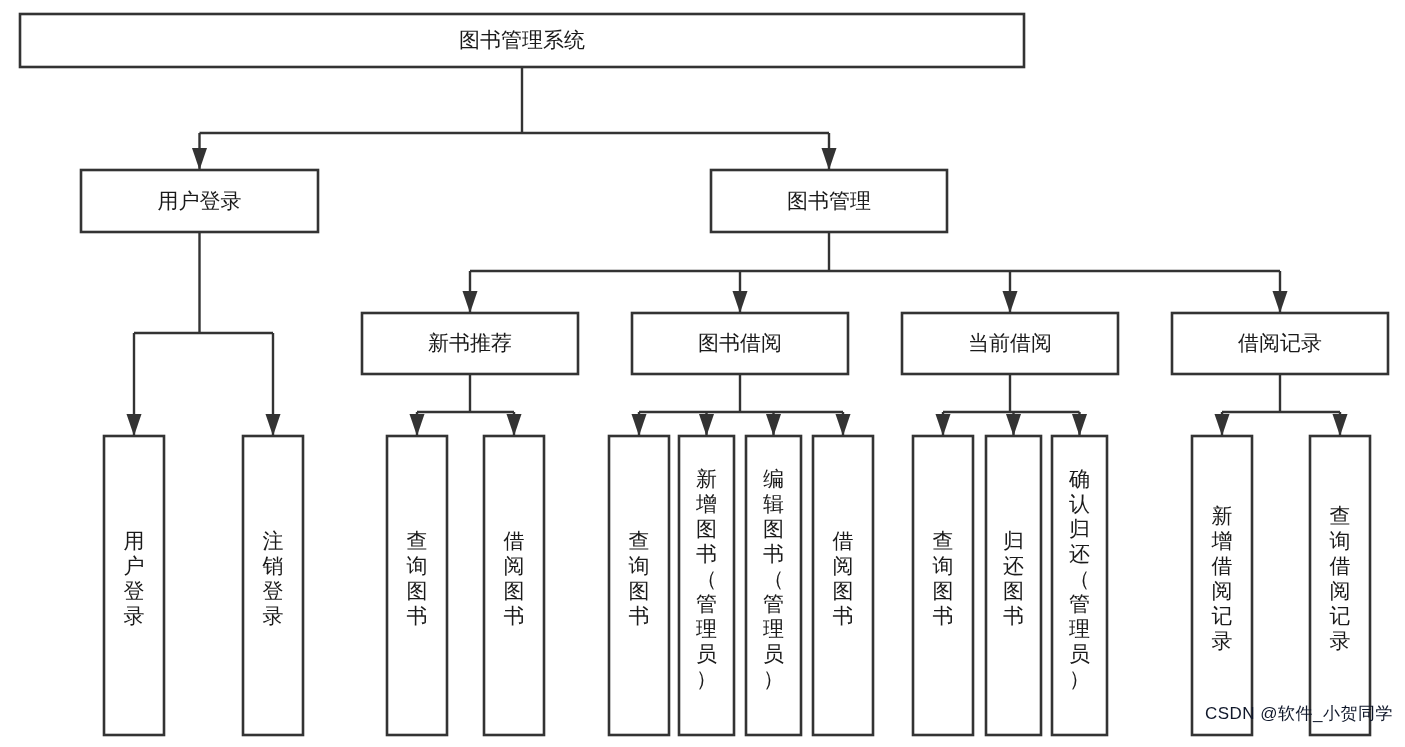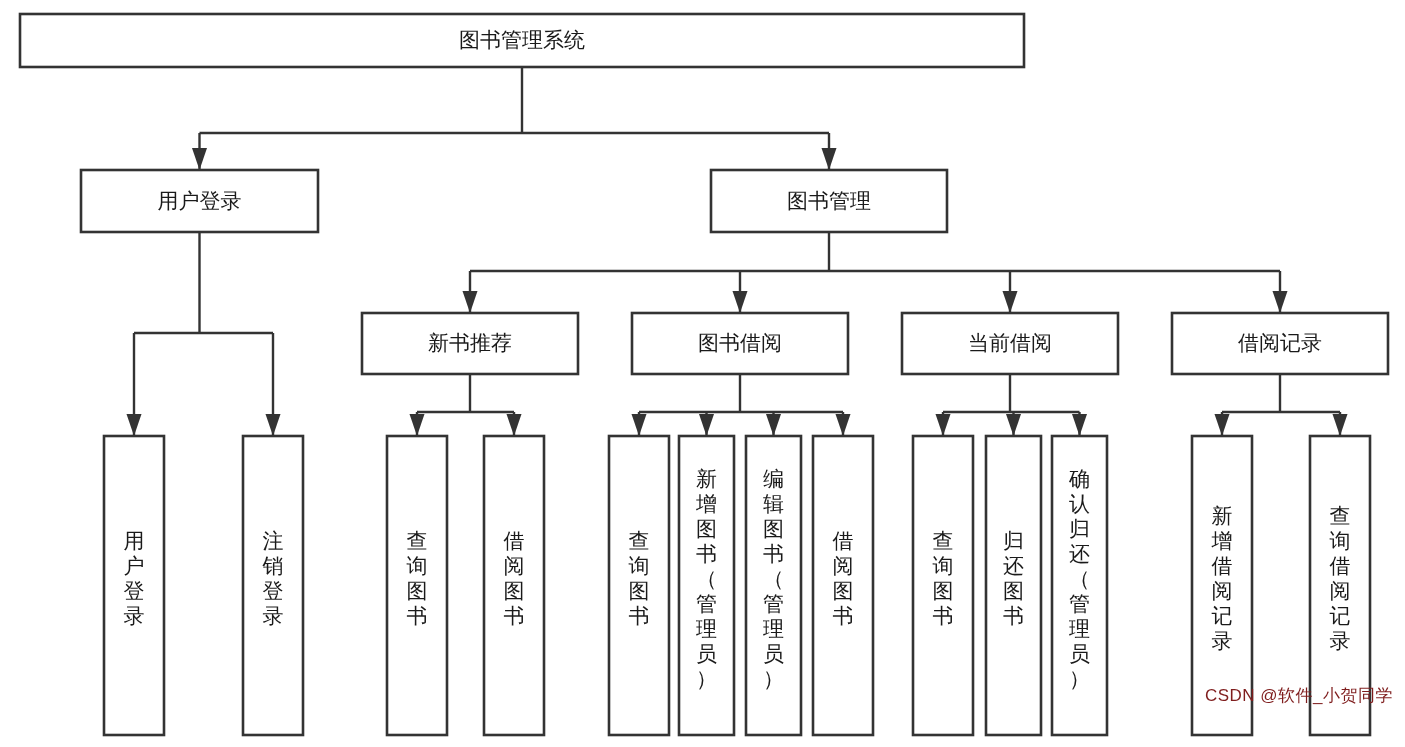--- a/index.html
+++ b/index.html
@@ -51,24 +51,24 @@
   }
   .node-label-vertical {
     font-family: "Liberation Sans", "DejaVu Sans", sans-serif;
     fill: #1a1a1a;
     font-size: 21px;
     text-anchor: middle;
   }
   .watermark {
     position: absolute;
     right: 12px;
-    bottom: 22px;
+    bottom: 4px;
     font-family: "Liberation Sans", "DejaVu Sans", sans-serif;
     font-size: 17px;
-    color: #7f1d1d;
+    color: #0f172a;
     letter-spacing: 0.5px;
     white-space: nowrap;
     user-select: none;
   }
 </style>
 </head>
 <body>
 
 <div id="diagram-root">
   <svg class="flow" viewBox="0 0 1405 747">

